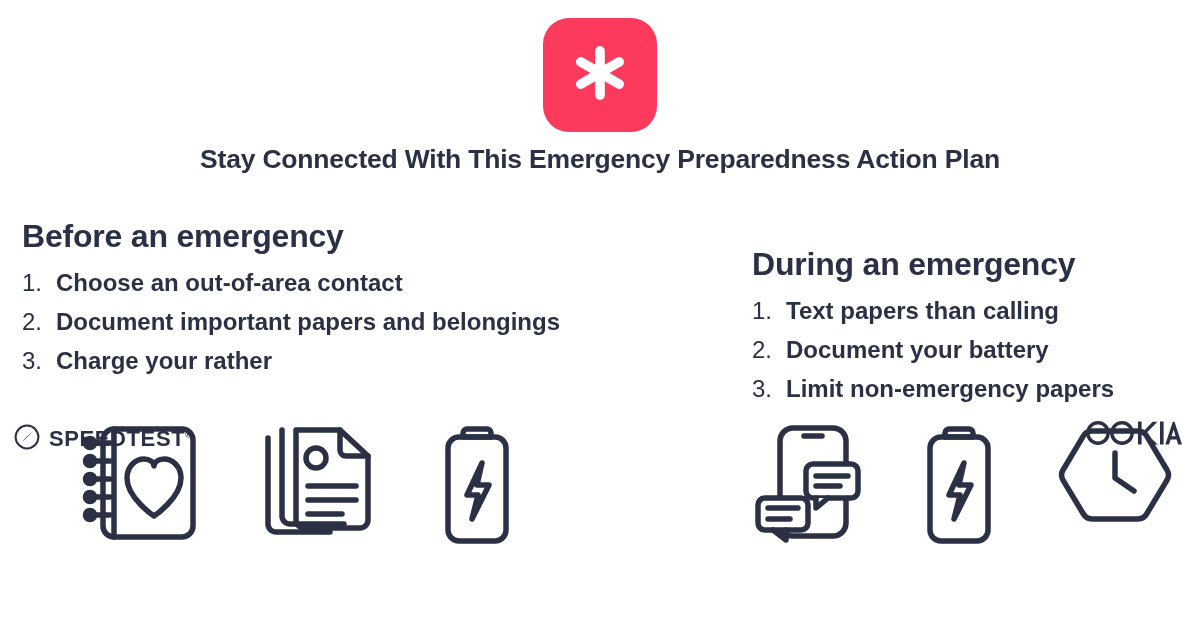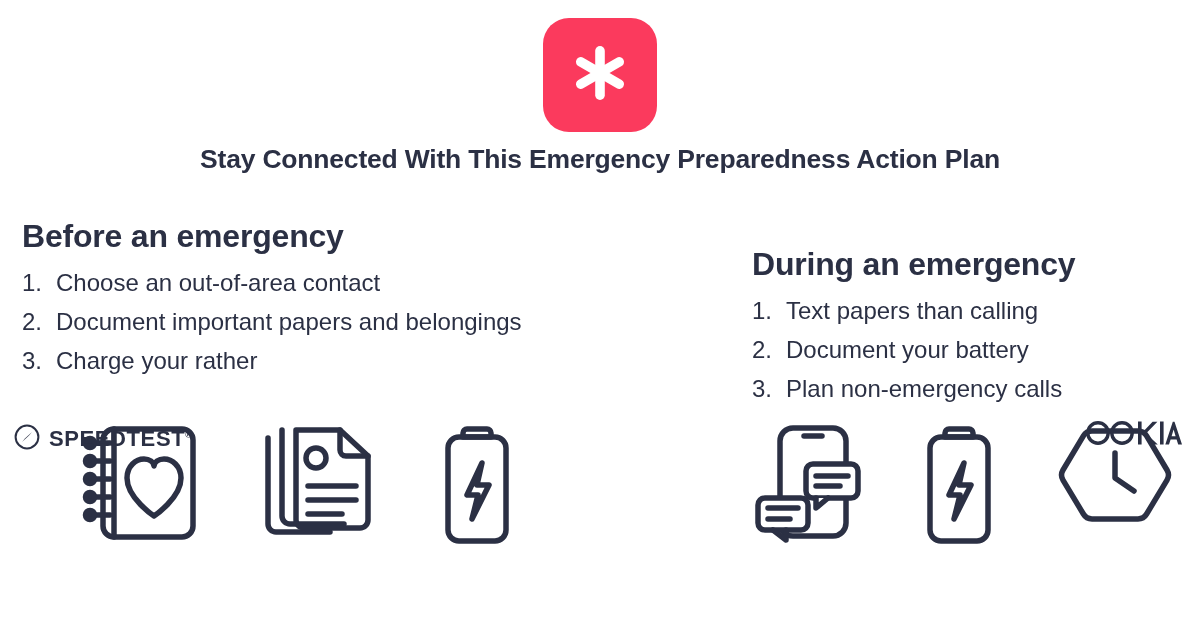--- a/index.html
+++ b/index.html
@@ -90,20 +90,21 @@
     line-height: 39px;
     color: #2b3044;
     display: flex;
   }
   ol.steps li .num {
     width: 34px;
     flex: 0 0 34px;
   }
   ol.steps li .txt {
     flex: 1 1 auto;
+    font-weight: bold;
   }
 
   
   .icon-row {
     position: absolute;
     top: 420px;
     display: flex;
     align-items: center;
   }
   .icon-row-left {
@@ -200,21 +201,21 @@
         <li>
           <span class="num">1.</span>
           <span class="txt">Text papers than calling</span>
         </li>
         <li>
           <span class="num">2.</span>
           <span class="txt">Document your battery</span>
         </li>
         <li>
           <span class="num">3.</span>
-          <span class="txt">Plan non-emergency calls</span>
+          <span class="txt">Limit non-emergency papers</span>
         </li>
       </ol>
     </div>
 
   </div>
 
   <div class="icon-row icon-row-left">
 
     <div class="icon-cell">
       <span>

